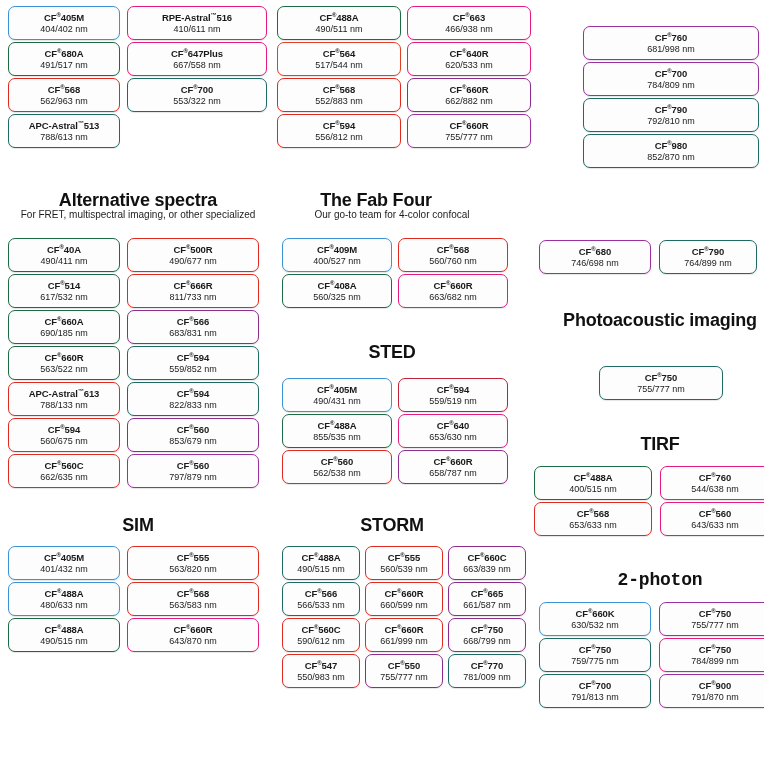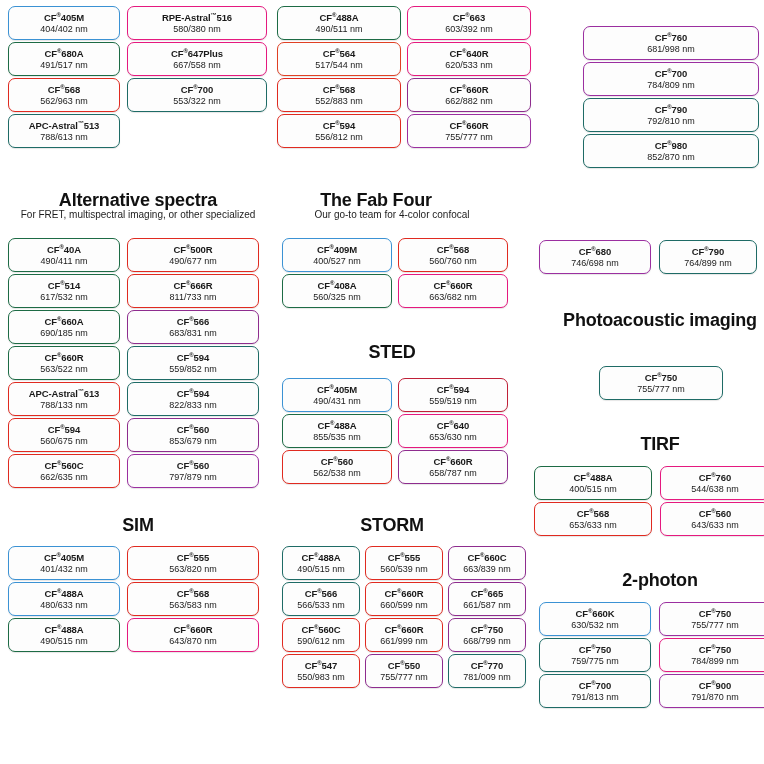--- a/index.html
+++ b/index.html
@@ -78,28 +78,28 @@
 <div class="canvas" id="canvas">
     <div class="sec-title" style="left: 0px; top: 190px; width: 276px;">Alternative spectra</div>
     <div class="sec-sub" style="left: 0px; top: 209px; width: 276px;">For FRET, multispectral imaging, or other specialized</div>
     <div class="sec-title" style="left: 260px; top: 190px; width: 232px;">The Fab Four</div>
     <div class="sec-sub" style="left: 276px; top: 209px; width: 232px;">Our go-to team for 4-color confocal</div>
     <div class="sec-title" style="left: 276px; top: 342px; width: 232px;">STED</div>
     <div class="sec-title" style="left: 0px; top: 515px; width: 276px;">SIM</div>
     <div class="sec-title" style="left: 276px; top: 515px; width: 232px;">STORM</div>
     <div class="sec-title two-line" style="left: 560px; top: 310px; width: 200px;">Photoacoustic imaging</div>
     <div class="sec-title" style="left: 560px; top: 434px; width: 200px;">TIRF</div>
-    <div class="sec-title" style="left: 560px; top: 570px; width: 200px;">2-photon</div>
+    <div class="sec-title" style="left: 560px; top: 570px; width: 200px; font-family: Liberation Mono, monospace;">2-photon</div>
     <div class="chip" style="left: 8px; top: 6px; width: 112px; height: 34px; border-color: rgb(59, 146, 212);">
       <div class="nm">CF<sup>®</sup>405M</div>
       <div class="sp">404/402 nm</div>
     </div>
     <div class="chip" style="left: 127px; top: 6px; width: 140px; height: 34px; border-color: rgb(229, 25, 127);">
       <div class="nm">RPE-Astral<sup>™</sup>516</div>
-      <div class="sp">580/380 nm</div>
+      <div class="sp">410/611 nm</div>
     </div>
     <div class="chip" style="left: 8px; top: 42px; width: 112px; height: 34px; border-color: rgb(29, 107, 69);">
       <div class="nm">CF<sup>®</sup>680A</div>
       <div class="sp">491/517 nm</div>
     </div>
     <div class="chip" style="left: 127px; top: 42px; width: 140px; height: 34px; border-color: rgb(229, 25, 127);">
       <div class="nm">CF<sup>®</sup>647Plus</div>
       <div class="sp">667/558 nm</div>
     </div>
     <div class="chip" style="left: 8px; top: 78px; width: 112px; height: 34px; border-color: rgb(224, 42, 32);">
@@ -113,21 +113,21 @@
     <div class="chip" style="left: 8px; top: 114px; width: 112px; height: 34px; border-color: rgb(30, 107, 102);">
       <div class="nm">APC-Astral<sup>™</sup>513</div>
       <div class="sp">788/613 nm</div>
     </div>
     <div class="chip" style="left: 277px; top: 6px; width: 124px; height: 34px; border-color: rgb(29, 107, 69);">
       <div class="nm">CF<sup>®</sup>488A</div>
       <div class="sp">490/511 nm</div>
     </div>
     <div class="chip" style="left: 407px; top: 6px; width: 124px; height: 34px; border-color: rgb(229, 25, 127);">
       <div class="nm">CF<sup>®</sup>663</div>
-      <div class="sp">603/392 nm</div>
+      <div class="sp">466/938 nm</div>
     </div>
     <div class="chip" style="left: 277px; top: 42px; width: 124px; height: 34px; border-color: rgb(224, 64, 36);">
       <div class="nm">CF<sup>®</sup>564</div>
       <div class="sp">517/544 nm</div>
     </div>
     <div class="chip" style="left: 407px; top: 42px; width: 124px; height: 34px; border-color: rgb(229, 25, 127);">
       <div class="nm">CF<sup>®</sup>640R</div>
       <div class="sp">620/533 nm</div>
     </div>
     <div class="chip" style="left: 277px; top: 78px; width: 124px; height: 34px; border-color: rgb(224, 42, 32);">

